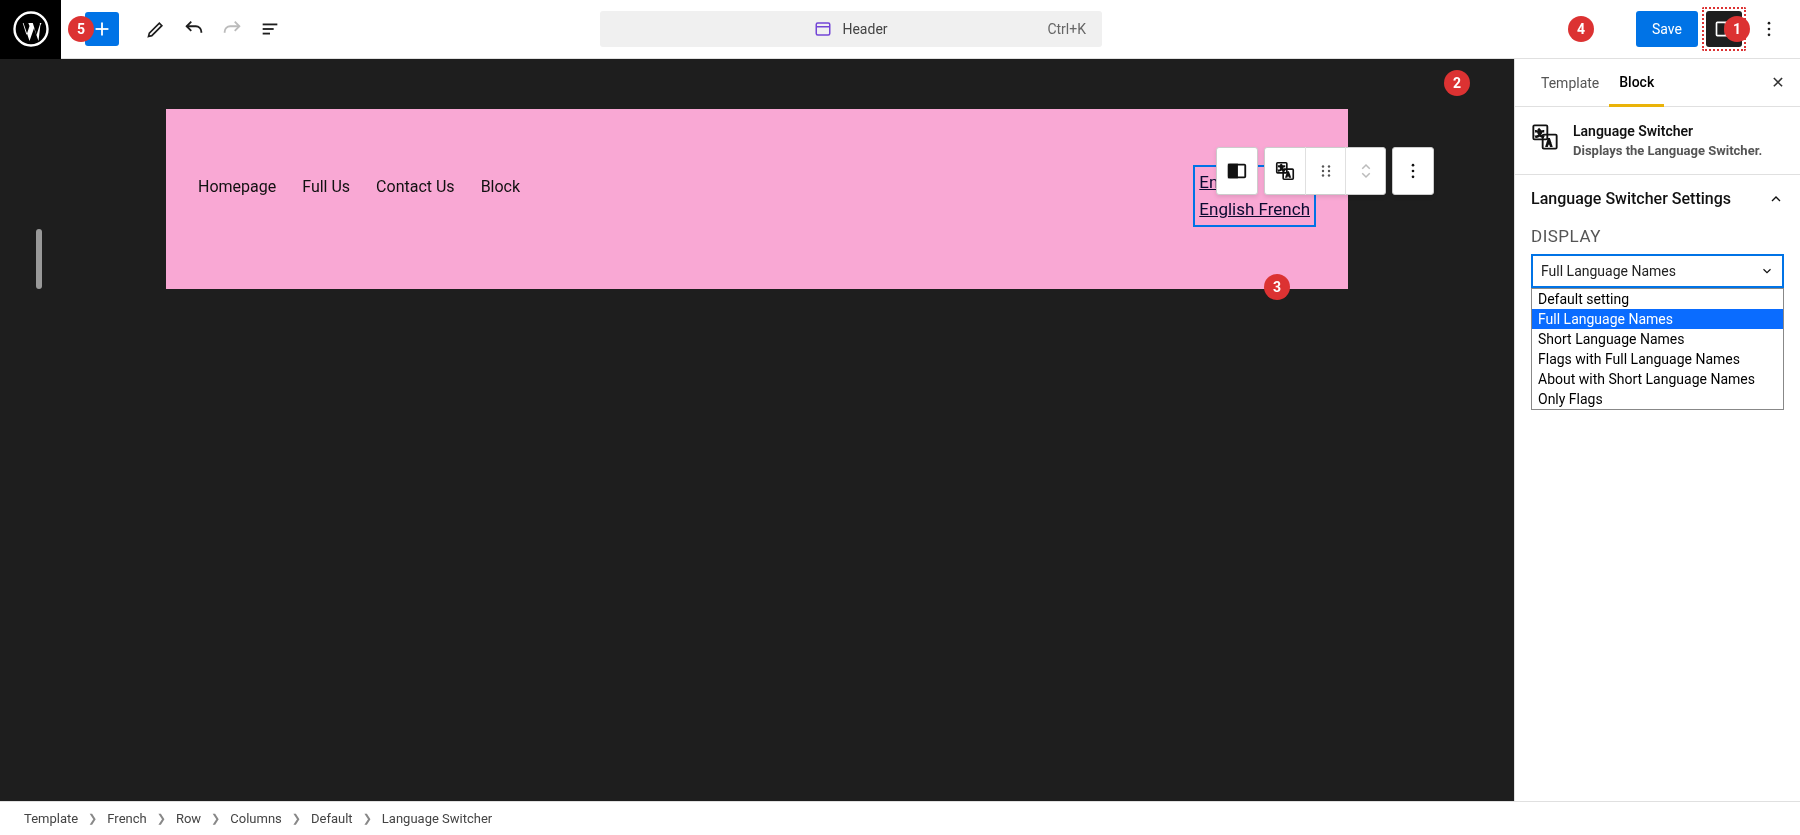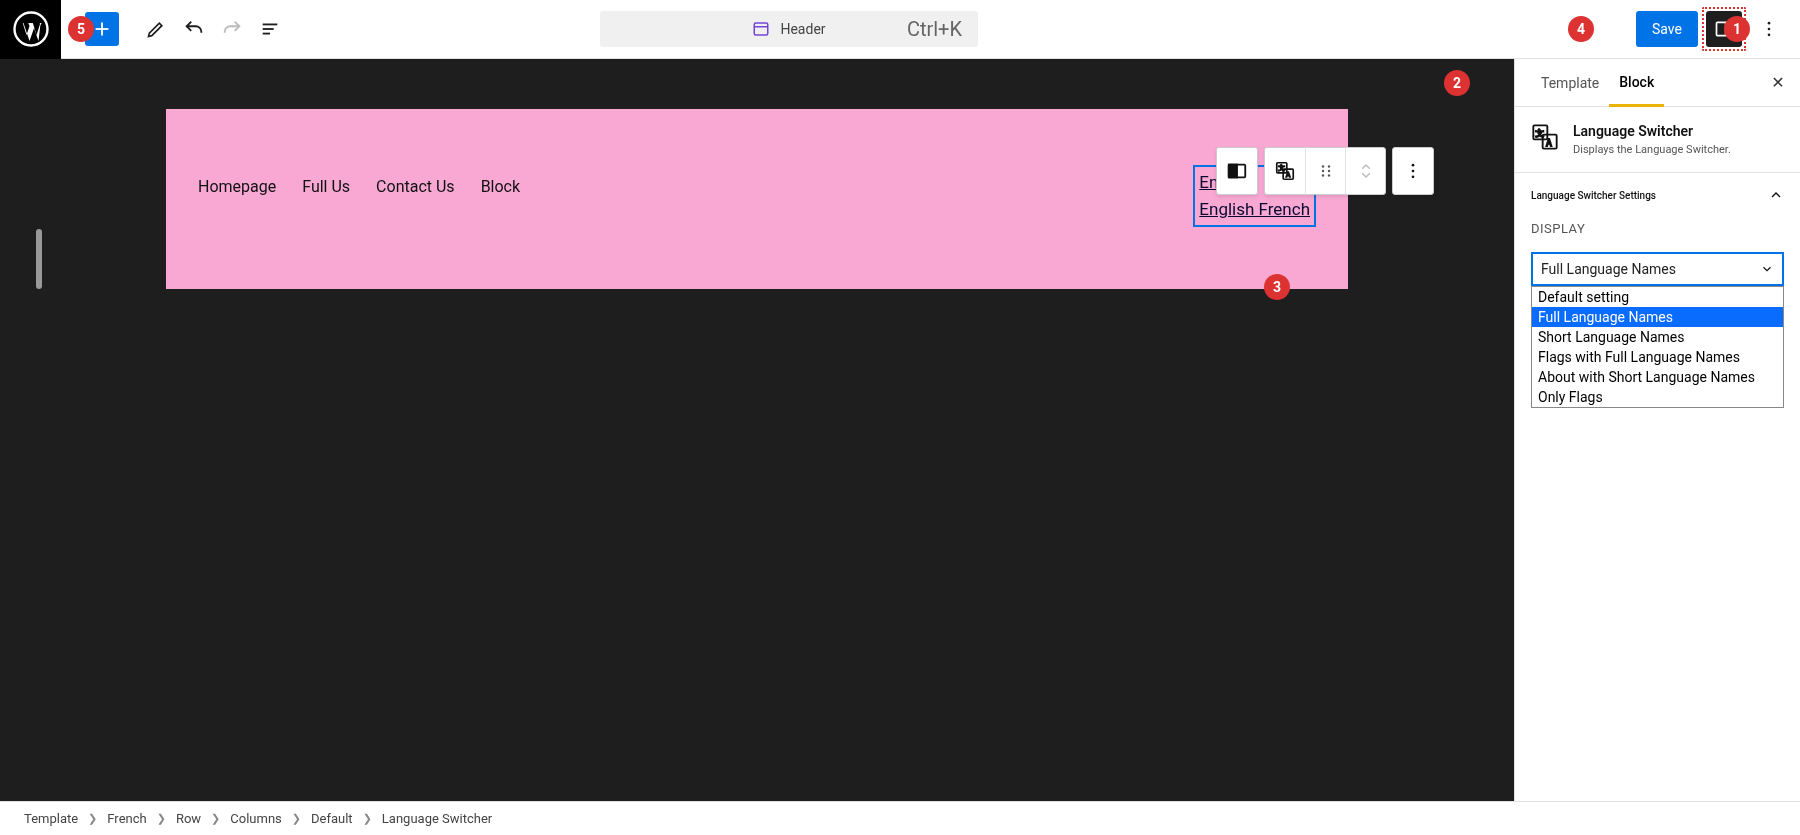--- a/index.html
+++ b/index.html
@@ -6,24 +6,24 @@
 body { width: 1800px; height: 835px; overflow: hidden; background: #fff; display: flex; flex-direction: column; }
 
 
 .top-bar { height: 59px; display: flex; align-items: center; background: #fff; border-bottom: 1px solid #e0e0e0; position: relative; }
 .wp-logo { width: 61px; height: 59px; background: #000; display: flex; align-items: center; justify-content: center; }
 .wp-logo svg { width: 36px; height: 36px; }
 .add-block { width: 34px; height: 34px; background: #0073e6; color: #fff; display: flex; align-items: center; justify-content: center; border-radius: 3px; margin-left:24px; cursor: pointer; position: relative; }
 .add-block svg { width: 22px; height: 22px; }
 .tool-btn { width: 38px; height: 38px; display: flex; align-items: center; justify-content: center; background: none; border: none; cursor: pointer; color: #1e1e1e; }
 .tool-btn.disabled { color: #bbb; }
-.centerbar { position: absolute; left: 600px; width: 378px; height: 36px; background: #f0f0f0; border-radius: 3px; display: flex; align-items: center; justify-content: center; gap: 10px; }
+.centerbar { position: absolute; left: 600px; width: 502px; height: 36px; background: #f0f0f0; border-radius: 3px; display: flex; align-items: center; justify-content: center; gap: 10px; }
 .centerbar .hicon { color: #6a3fc4; }
 .centerbar .hlabel { color: #444; font-size: 14px; }
-.centerbar .shortcut { position: absolute; right: 16px; color: #666; font-size: 20px; }
+.centerbar .shortcut { position: absolute; right: 16px; color: #666; font-size: 14px; }
 .right-tools { margin-left: auto; display: flex; align-items: center; gap: 4px; padding-right: 12px; }
 .save-btn { height: 36px; padding: 0 16px; background: #0073e6; color: #fff; border: none; border-radius: 3px; font-size: 14px; cursor: pointer; }
 .sidebar-toggle { width: 36px; height: 36px; display: flex; align-items: center; justify-content: center; background: #1e1e1e; color: #fff; border-radius: 3px; }
 .sidebar-toggle-wrap { border: 2px dotted #dc3232; padding: 2px; border-radius: 2px; }
 
 .num-badge { width: 26px; height: 26px; border-radius: 50%; background: #dc3232; color: #fff; display: flex; align-items: center; justify-content: center; font-size: 14px; font-weight: bold; position: absolute; z-index: 100; }
 .b1 { top: 16px; right: 50px; }
 .b2 { top: 70px; left: 1444px; }
 .b3 { top: 274px; left: 1264px; }
 .b4 { top: 16px; right: 206px; }
@@ -47,25 +47,25 @@
 
 .side-panel { width: 286px; border-left: 1px solid #e0e0e0; background: #fff; display: flex; flex-direction: column; }
 .sp-tabs { height: 48px; display: flex; align-items: center; border-bottom: 1px solid #e0e0e0; padding: 0 4px 0 16px; position: relative; }
 .sp-tab { padding: 14px 10px; font-size: 14px; color: #555; cursor: pointer; }
 .sp-tab.active { color: #000; font-weight: 500; border-bottom: 3px solid #eab308; margin-bottom: -1px; }
 .sp-close { margin-left: auto; width: 36px; text-align: center; cursor: pointer; font-size: 16px; color:#333;}
 
 .sp-block-head { display: flex; gap: 14px; padding: 16px; border-bottom: 1px solid #e0e0e0; }
 .sp-block-head .icon { width: 28px; height: 28px; flex-shrink: 0; }
 .sp-block-head .title { font-weight: 600; font-size: 14px; color: #111; }
-.sp-block-head .desc { font-size: 11px; color: #555; margin-top: 4px; }
+.sp-block-head .desc { font-size: 13px; color: #555; margin-top: 4px; font-weight: bold; }
 
 .sp-section { padding: 14px 16px; }
-.sp-section-head { display: flex; align-items: center; justify-content: space-between; font-size: 10px; font-weight: 500; color: #111; cursor: pointer; margin-bottom: 18px; }
-.field-label { font-size: 13px; letter-spacing: .5px; color: #555; text-transform: uppercase; margin-bottom: 16px; }
+.sp-section-head { display: flex; align-items: center; justify-content: space-between; font-size: 16px; font-weight: 500; color: #111; cursor: pointer; margin-bottom: 18px; }
+.field-label { font-size: 17px; letter-spacing: .5px; color: #555; text-transform: uppercase; margin-bottom: 8px; }
 .select-box { width: 100%; height: 34px; border: 2px solid #0073e6; background: #fff; display: flex; align-items: center; justify-content: space-between; padding: 0 8px; font-size: 14px; color: #222; cursor: pointer; }
 .dropdown { border: 1px solid #888; background: #fff; font-size: 14px; }
 .dropdown-opt { padding: 2px 6px; cursor: pointer; }
 .dropdown-opt.selected { background: #0a6cff; color: #fff; }
 
 
 .breadcrumb { height: 34px; display: flex; align-items: center; gap: 10px; padding: 0 24px; font-size: 13px; color: #444; border-top: 1px solid #e0e0e0; background:#fff; }
 .bc-sep { color: #888; font-size: 11px; }
 
 svg { display: block; }

